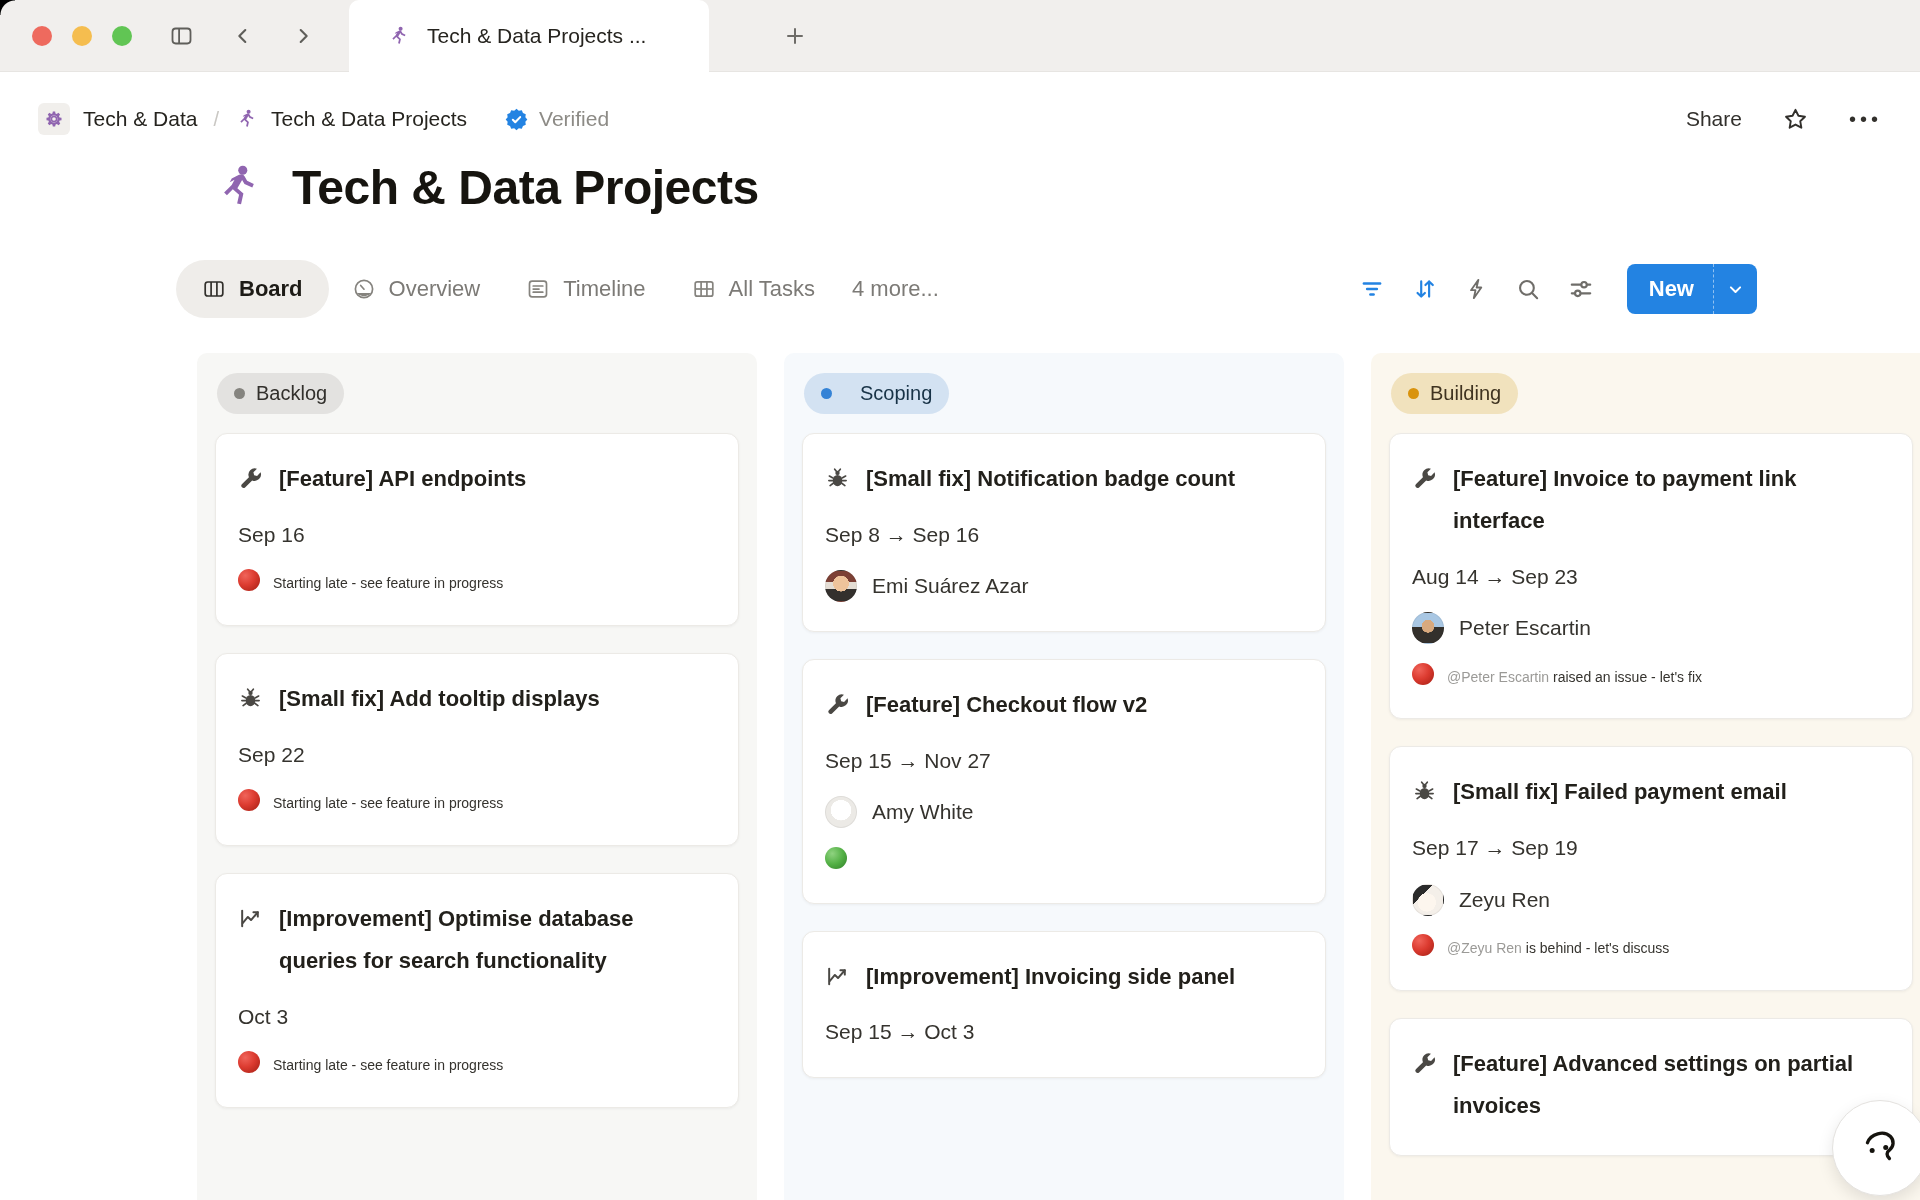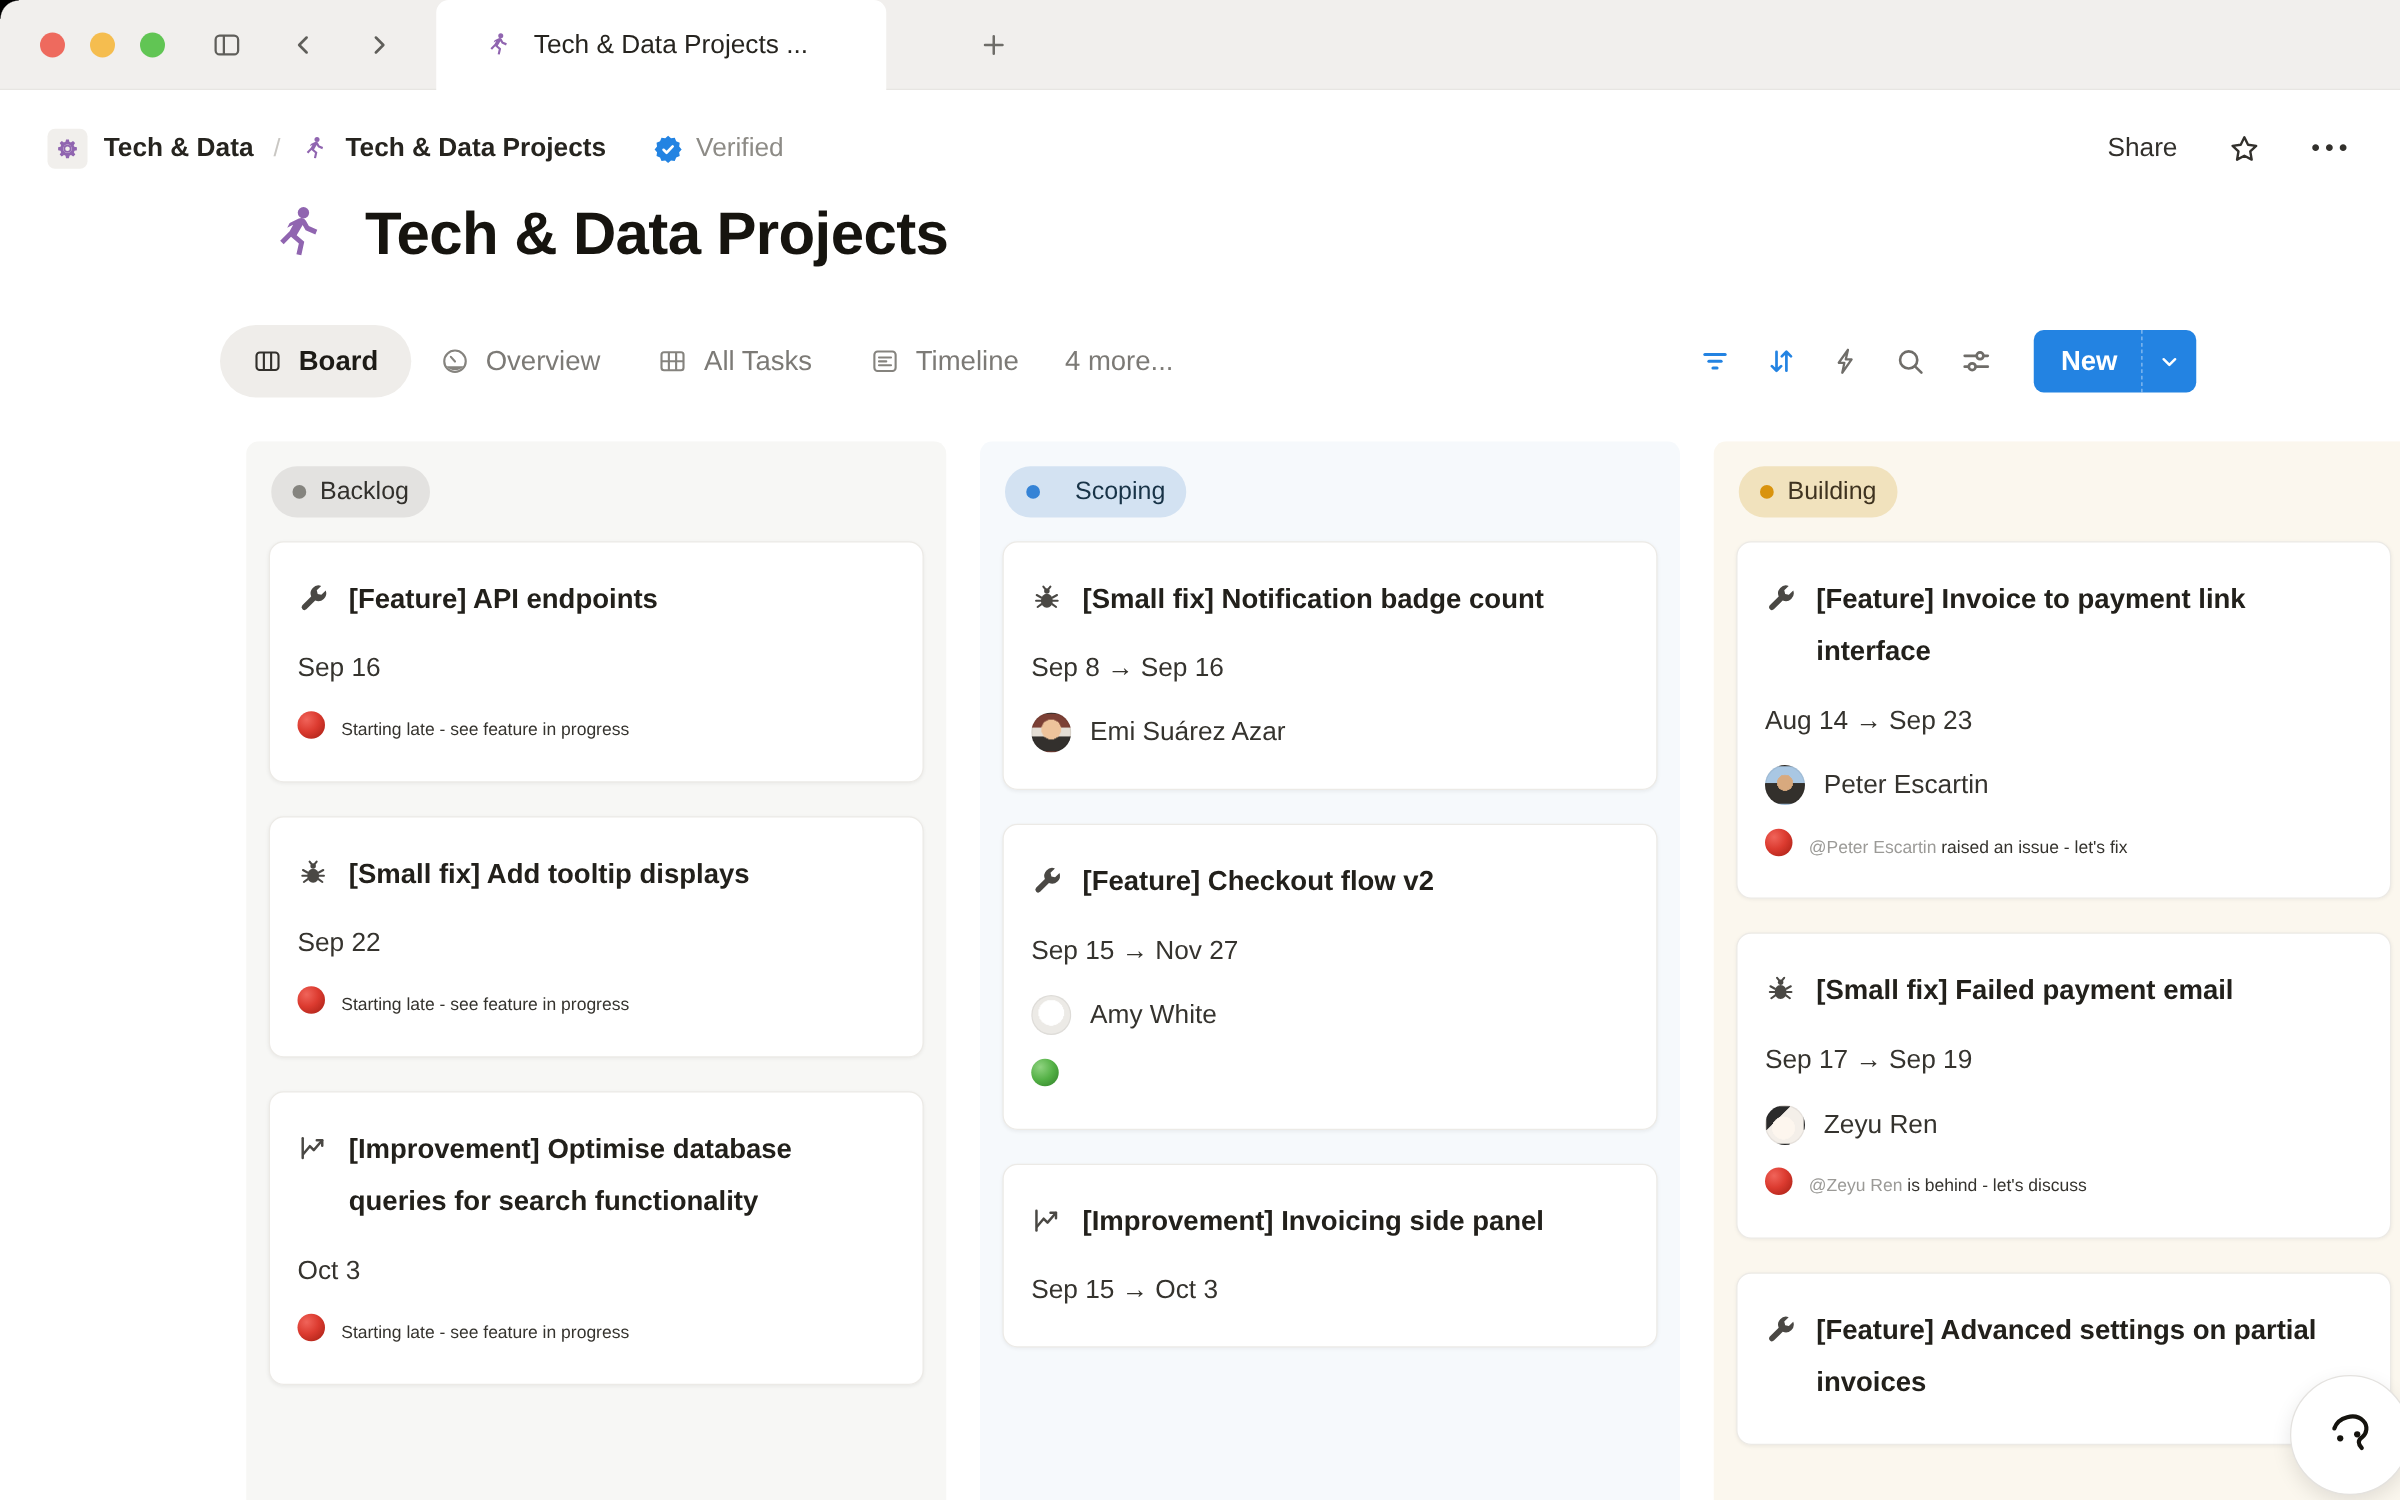--- a/index.html
+++ b/index.html
@@ -25,21 +25,21 @@
               display:flex; align-items:center; justify-content:center; }
   .corner-tl { position:absolute; top:0; left:0; width:15px; height:15px; z-index:99;
                background:radial-gradient(circle at 15px 15px, rgba(0,0,0,0) 14px, #000 15px); }
 
   
   .header { position:absolute; top:72px; left:0; right:0; height:94px; display:flex;
             align-items:center; padding:0 38px; background:#fff; }
   .crumbs { display:flex; align-items:center; gap:13px; }
   .ws-chip { width:32px; height:32px; border-radius:6px; background:#f1efec;
              display:flex; align-items:center; justify-content:center; color:#9065b0; }
-  .crumb-text { font-size:21px; font-weight:700; color:#26241f; }
+  .crumb-text { font-size:21px; font-weight:400; color:#26241f; }
   .crumb-sep { font-size:20px; color:#c9c7c3; padding:0 3px; }
   .runner-sm { color:#9065b0; display:flex; }
   .verified { display:flex; align-items:center; gap:10px; margin-left:24px; }
   .verified-label { font-size:21px; font-weight:500; color:#8d8b86; }
   .header-right { margin-left:auto; display:flex; align-items:center; gap:40px; }
   .share-label { font-size:21px; font-weight:500; color:#32302c; }
   .star-btn { display:flex; color:#32302c; }
   .more-dots { font-size:20px; letter-spacing:4px; color:#32302c; }
 
   
@@ -223,39 +223,39 @@
       <svg width="24" height="24" viewBox="0 0 24 24" fill="none" stroke="currentColor" stroke-width="1.7">
         <circle cx="12" cy="12" r="8.6"></circle>
         <path d="M12 12.2L8.7 8.5" stroke-linecap="round"></path>
         <path d="M5.2 15.9a8.6 8.6 0 0 0 13.6 0z" fill="currentColor" stroke="none"></path>
       </svg>
     </span>
     <span class="pill-label">Overview</span>
   </div>
   <div class="view-item">
     <span class="pill-icon">
+      <svg width="24" height="24" viewBox="0 0 24 24" fill="none" stroke="currentColor" stroke-width="1.7" stroke-linecap="round">
+        <rect x="3.5" y="4.2" width="17" height="15.6" rx="2.6"></rect>
+        <line x1="7.2" y1="9" x2="16.8" y2="9"></line>
+          <line x1="7.2" y1="12.1" x2="13" y2="12.1"></line>
+          <line x1="7.2" y1="15.2" x2="16.8" y2="15.2"></line>
+      </svg>
+    </span>
+    <span class="pill-label">Timeline</span>
+  </div>
+  <div class="view-item">
+    <span class="pill-icon">
       <svg width="24" height="24" viewBox="0 0 24 24" fill="none" stroke="currentColor" stroke-width="1.7">
         <rect x="3.2" y="4.8" width="17.6" height="14.4" rx="2"></rect>
         <line x1="3.2" y1="12" x2="20.8" y2="12"></line>
         <line x1="9.1" y1="4.8" x2="9.1" y2="19.2"></line>
           <line x1="14.9" y1="4.8" x2="14.9" y2="19.2"></line>
       </svg>
     </span>
     <span class="pill-label">All Tasks</span>
-  </div>
-  <div class="view-item">
-    <span class="pill-icon">
-      <svg width="24" height="24" viewBox="0 0 24 24" fill="none" stroke="currentColor" stroke-width="1.7" stroke-linecap="round">
-        <rect x="3.5" y="4.2" width="17" height="15.6" rx="2.6"></rect>
-        <line x1="7.2" y1="9" x2="16.8" y2="9"></line>
-          <line x1="7.2" y1="12.1" x2="13" y2="12.1"></line>
-          <line x1="7.2" y1="15.2" x2="16.8" y2="15.2"></line>
-      </svg>
-    </span>
-    <span class="pill-label">Timeline</span>
   </div>
   <span class="more-views">4 more...</span>
 
   <div class="view-controls">
     <span class="vc-icon vc-blue">
       <svg width="26" height="26" viewBox="0 0 24 24" fill="none" stroke="currentColor" stroke-width="2.3" stroke-linecap="round">
         <line x1="4.5" y1="7" x2="19.5" y2="7"></line>
           <line x1="7.5" y1="12" x2="16.5" y2="12"></line>
           <line x1="10.5" y1="17" x2="13.5" y2="17"></line>
       </svg>

